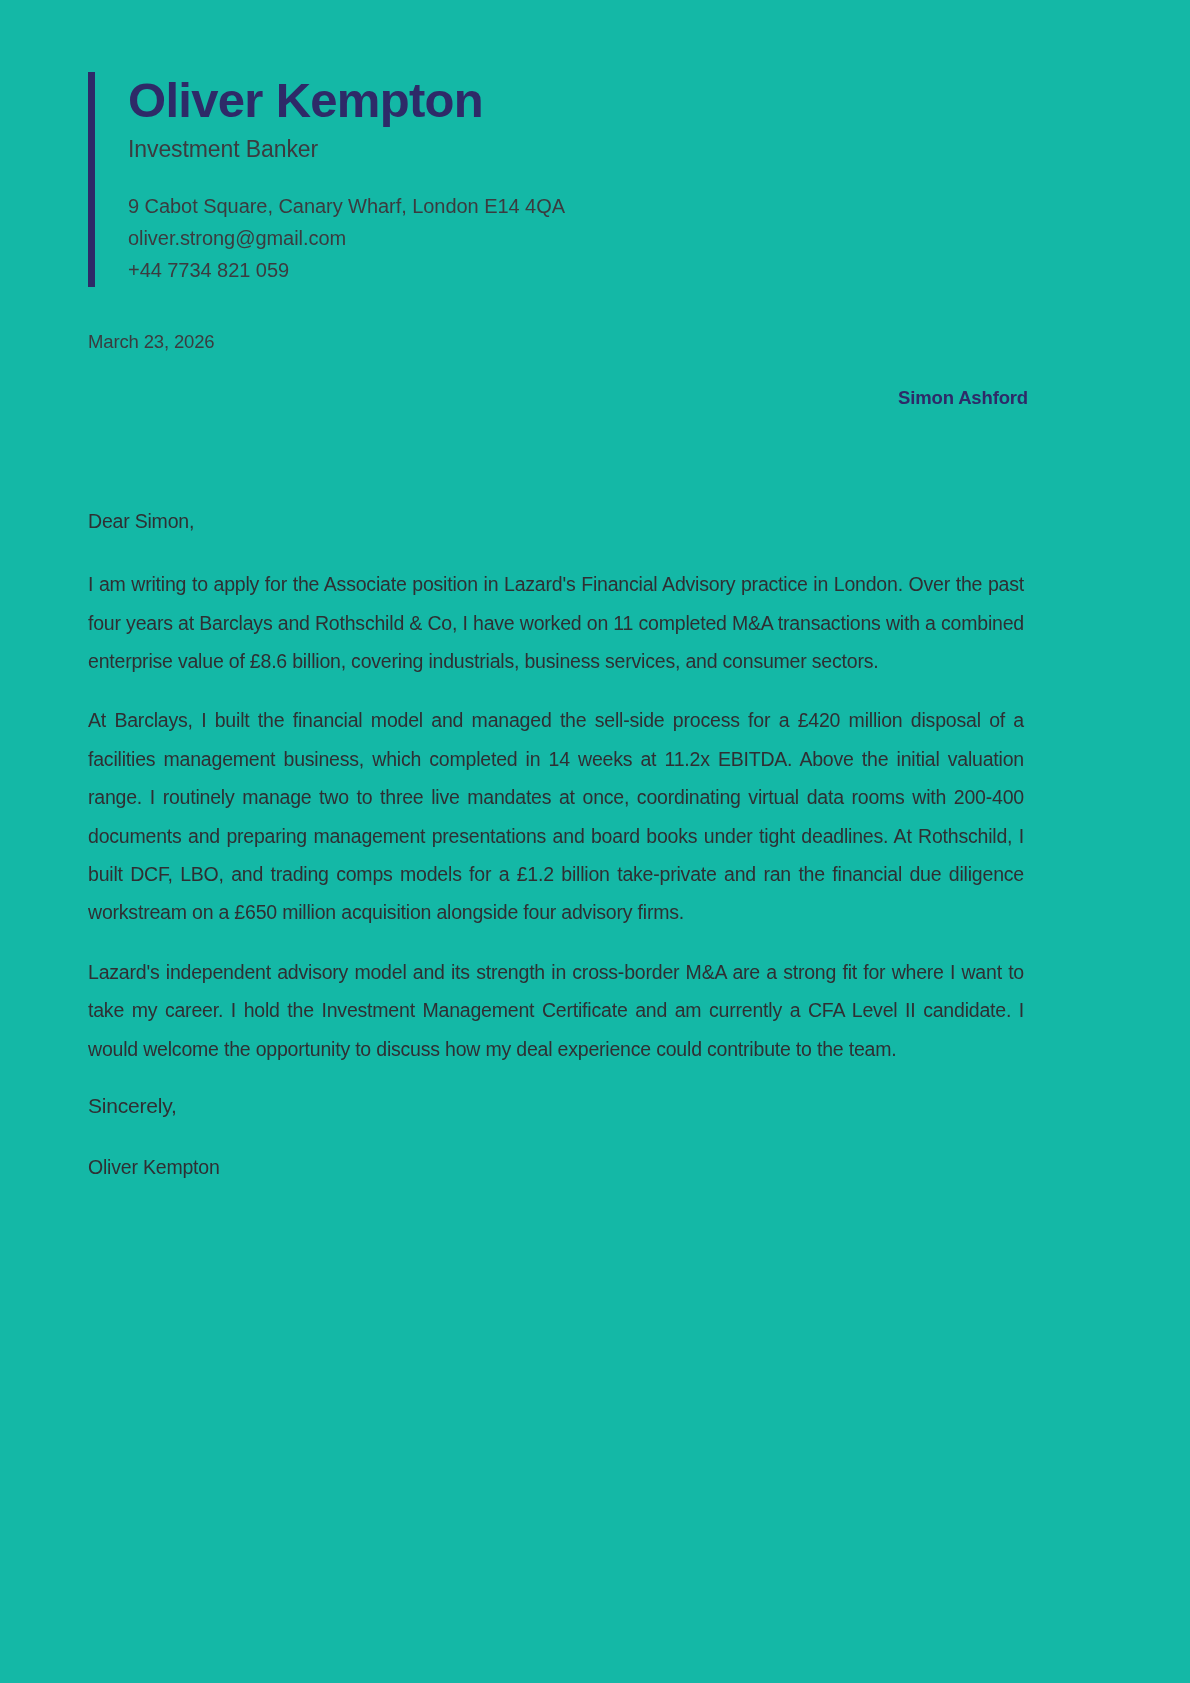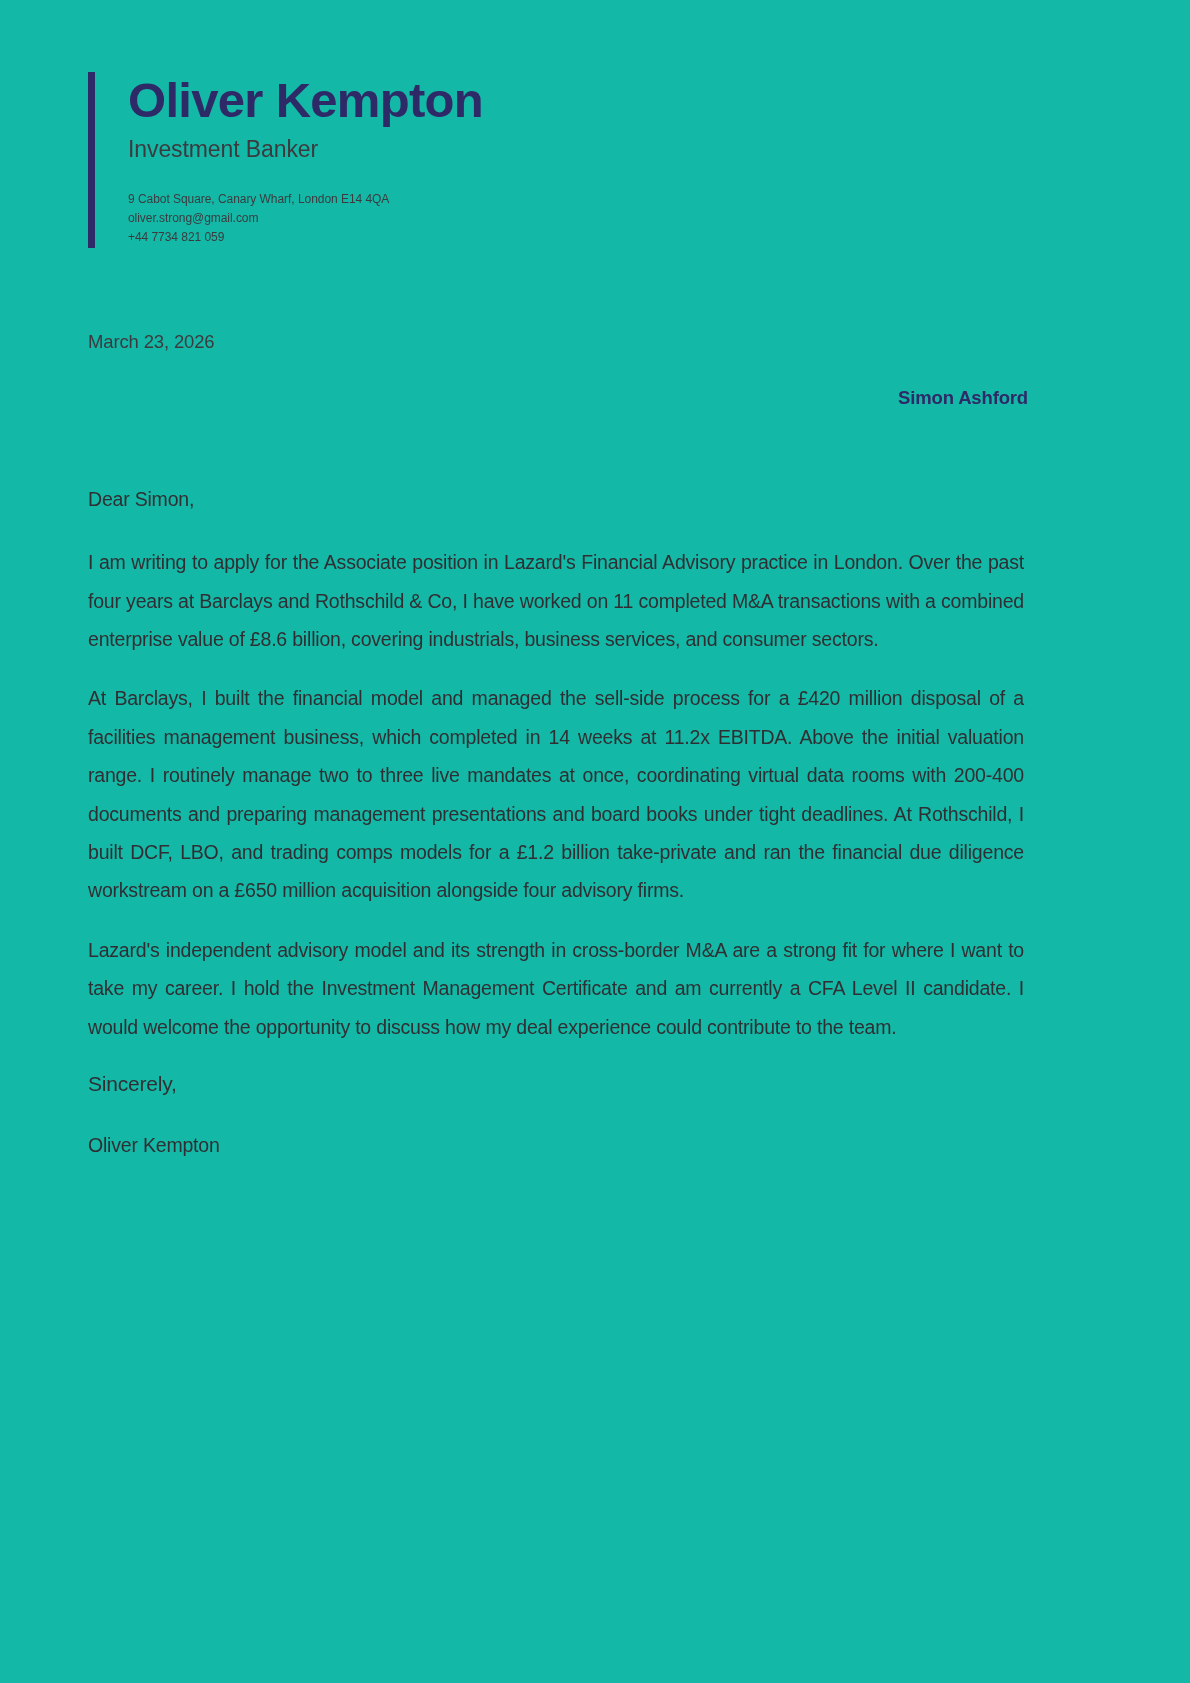--- a/index.html
+++ b/index.html
@@ -50,21 +50,21 @@
   }
   .job-title {
     font-size: 23px;
     font-weight: normal;
     color: #3b3b3f;
     line-height: 1.2;
     margin: 0 0 26px 0;
     letter-spacing: -0.1px;
   }
   .contact-line {
-    font-size: 12px;
+    font-size: 20px;
     color: #3b3b3f;
     line-height: 1.62;
     letter-spacing: -0.05px;
   }
 
   
   .meta {
     position: absolute;
     left: 88px;
     top: 330px;
@@ -91,21 +91,21 @@
     color: #3b3b3f;
     line-height: 1.3;
     margin: 0;
     letter-spacing: -0.15px;
   }
 
   
   .body-block {
     position: absolute;
     left: 88px;
-    top: 484px;
+    top: 506px;
     width: 936px;
   }
   .salutation {
     font-size: 19.5px;
     color: #2f2f33;
     line-height: 1.55;
     margin: 0 0 29px 0;
     letter-spacing: -0.2px;
   }
   .para {

